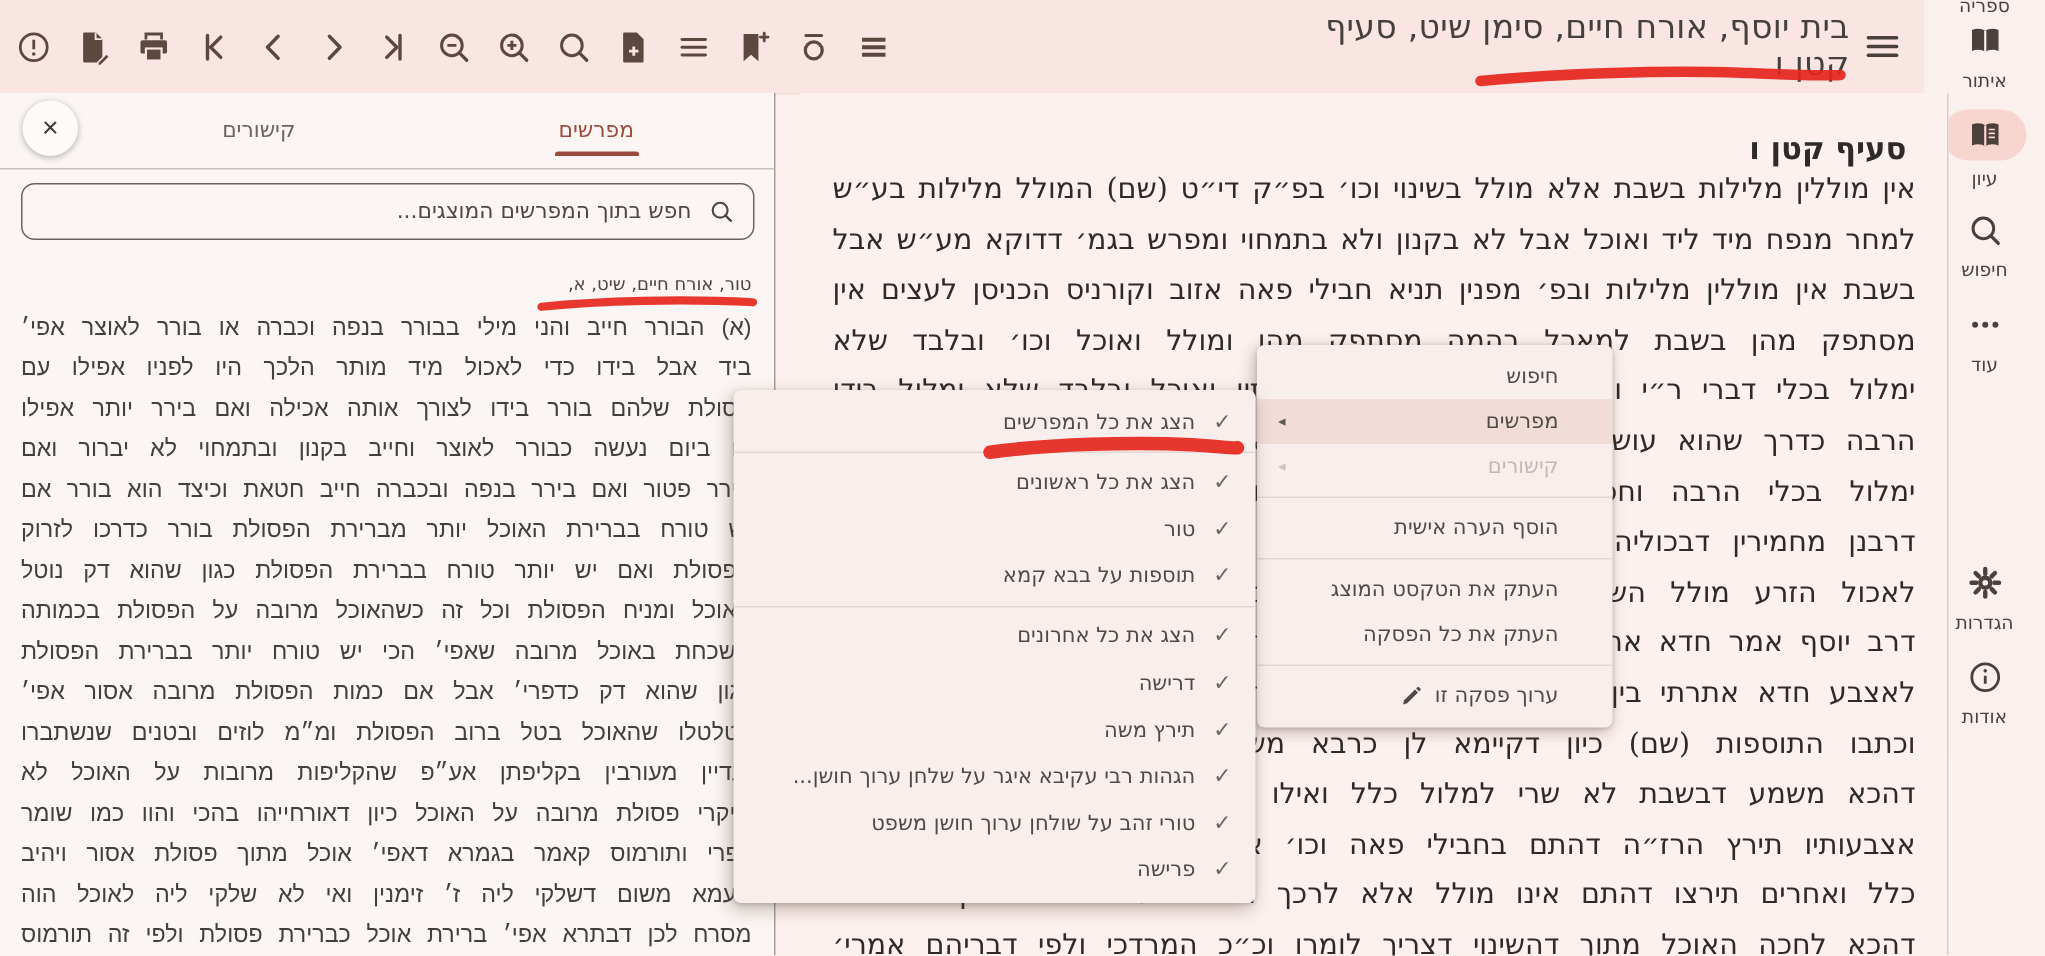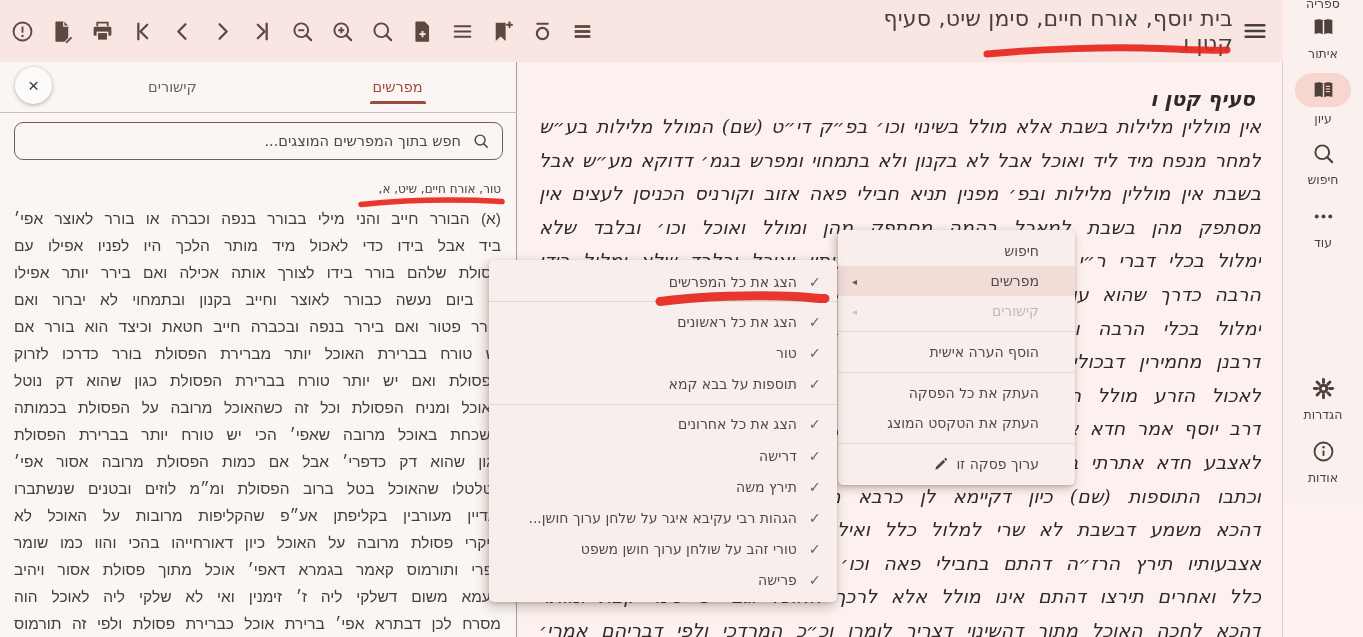--- a/index.html
+++ b/index.html
@@ -53,22 +53,22 @@
   .panel-search input{border:none;outline:none;background:transparent;flex:1;font-size:14.5px;
                       color:#332f2d;font-family:inherit;}
   .panel-search input::placeholder{color:#4c4744;opacity:1;}
   .panel-source{position:absolute;top:120px;right:15px;font-size:12px;color:#4a4542;}
   .panel-text{position:absolute;top:143px;left:14px;right:15px;
               font-family:Liberation Sans, sans-serif;font-size:15.5px;line-height:27px;
               color:#404040;}
   .panel-text .line{text-align:justify;text-align-last:justify;white-space:nowrap;overflow:hidden;}
 
   
-  .main{position:absolute;left:517px;top:62px;width:766px;height:575px;background:#fcf1ee;
-        border-right:1px solid #ddcdc8;box-sizing:border-box;font-style:italic;}
+  .main{position:absolute;left:533px;top:62px;width:766px;height:575px;background:#fcf1ee;
+        border-right:1px solid #ddcdc8;box-sizing:border-box;}
   .main-header{position:absolute;top:8px;right:27px;font-size:20.5px;font-weight:bold;color:#2e2a28;
                font-family:"DejaVu Serif","DejaVu Sans",serif;}
   .main-text{position:absolute;top:48px;left:22px;right:21px;
              font-family:"DejaVu Serif","DejaVu Sans",serif;font-size:19px;line-height:33.6px;
              color:#2e2a28;}
   .main-text .line{text-align:justify;text-align-last:justify;white-space:nowrap;overflow:hidden;}
 
   
   .cmenu{position:absolute;left:838px;top:230px;width:237px;background:#f8efec;border-radius:5px;
          box-shadow:-2px 3px 10px rgba(90,60,50,.35),0 1px 3px rgba(0,0,0,.15);
@@ -505,26 +505,26 @@
 
       <div class="cm-item">
         <span class="cm-label">הוסף הערה אישית</span>
 
       </div>
 
       <div class="cm-item divider"></div>
 
 
       <div class="cm-item">
+        <span class="cm-label">העתק את הטקסט המוצג</span>
+
+      </div>
+
+      <div class="cm-item">
         <span class="cm-label">העתק את כל הפסקה</span>
-
-      </div>
-
-      <div class="cm-item">
-        <span class="cm-label">העתק את הטקסט המוצג</span>
 
       </div>
 
       <div class="cm-item divider"></div>
 
       <div class="cm-item">
         <span class="cm-label">ערוך פסקה זו</span>
         <span class="cm-pencil">
           <svg viewBox="0 0 24 24">
             <use href="#i-pencil"></use>

